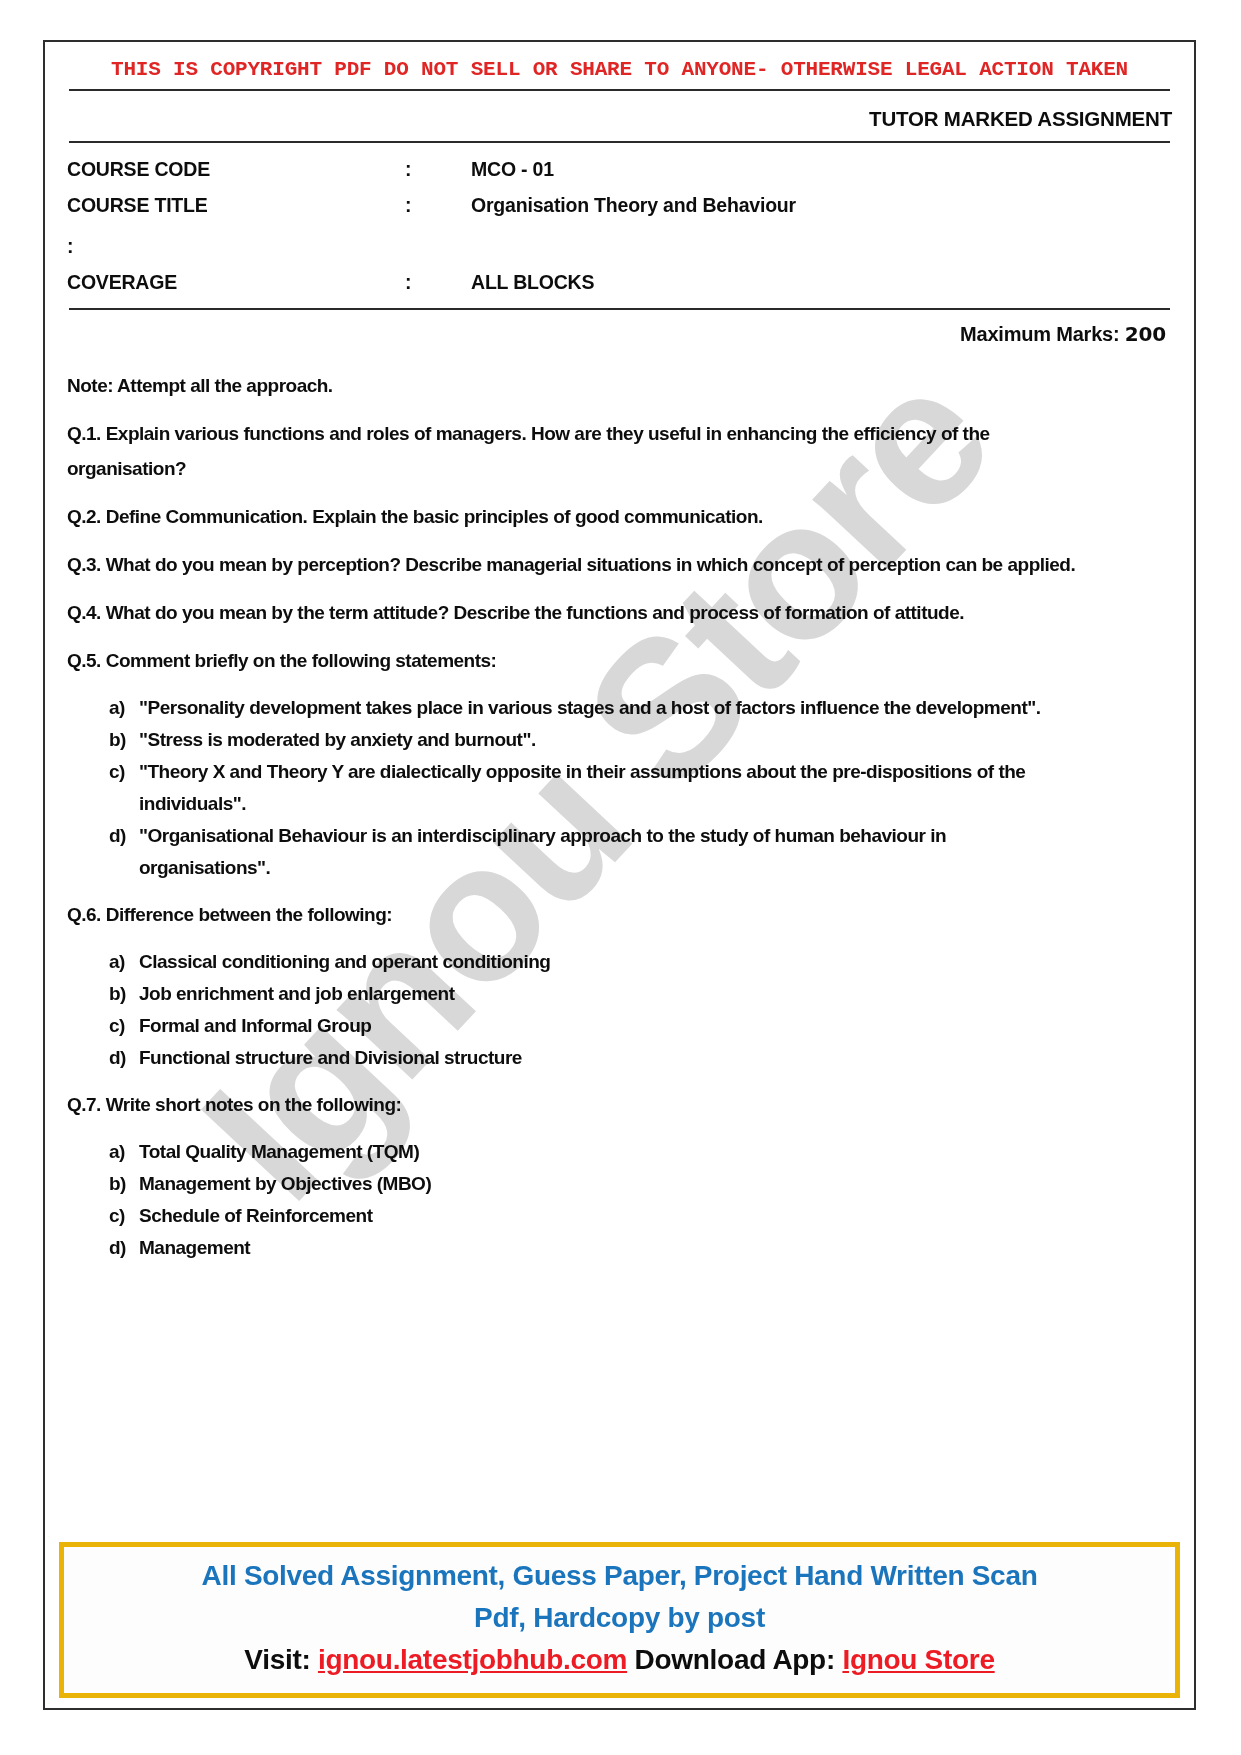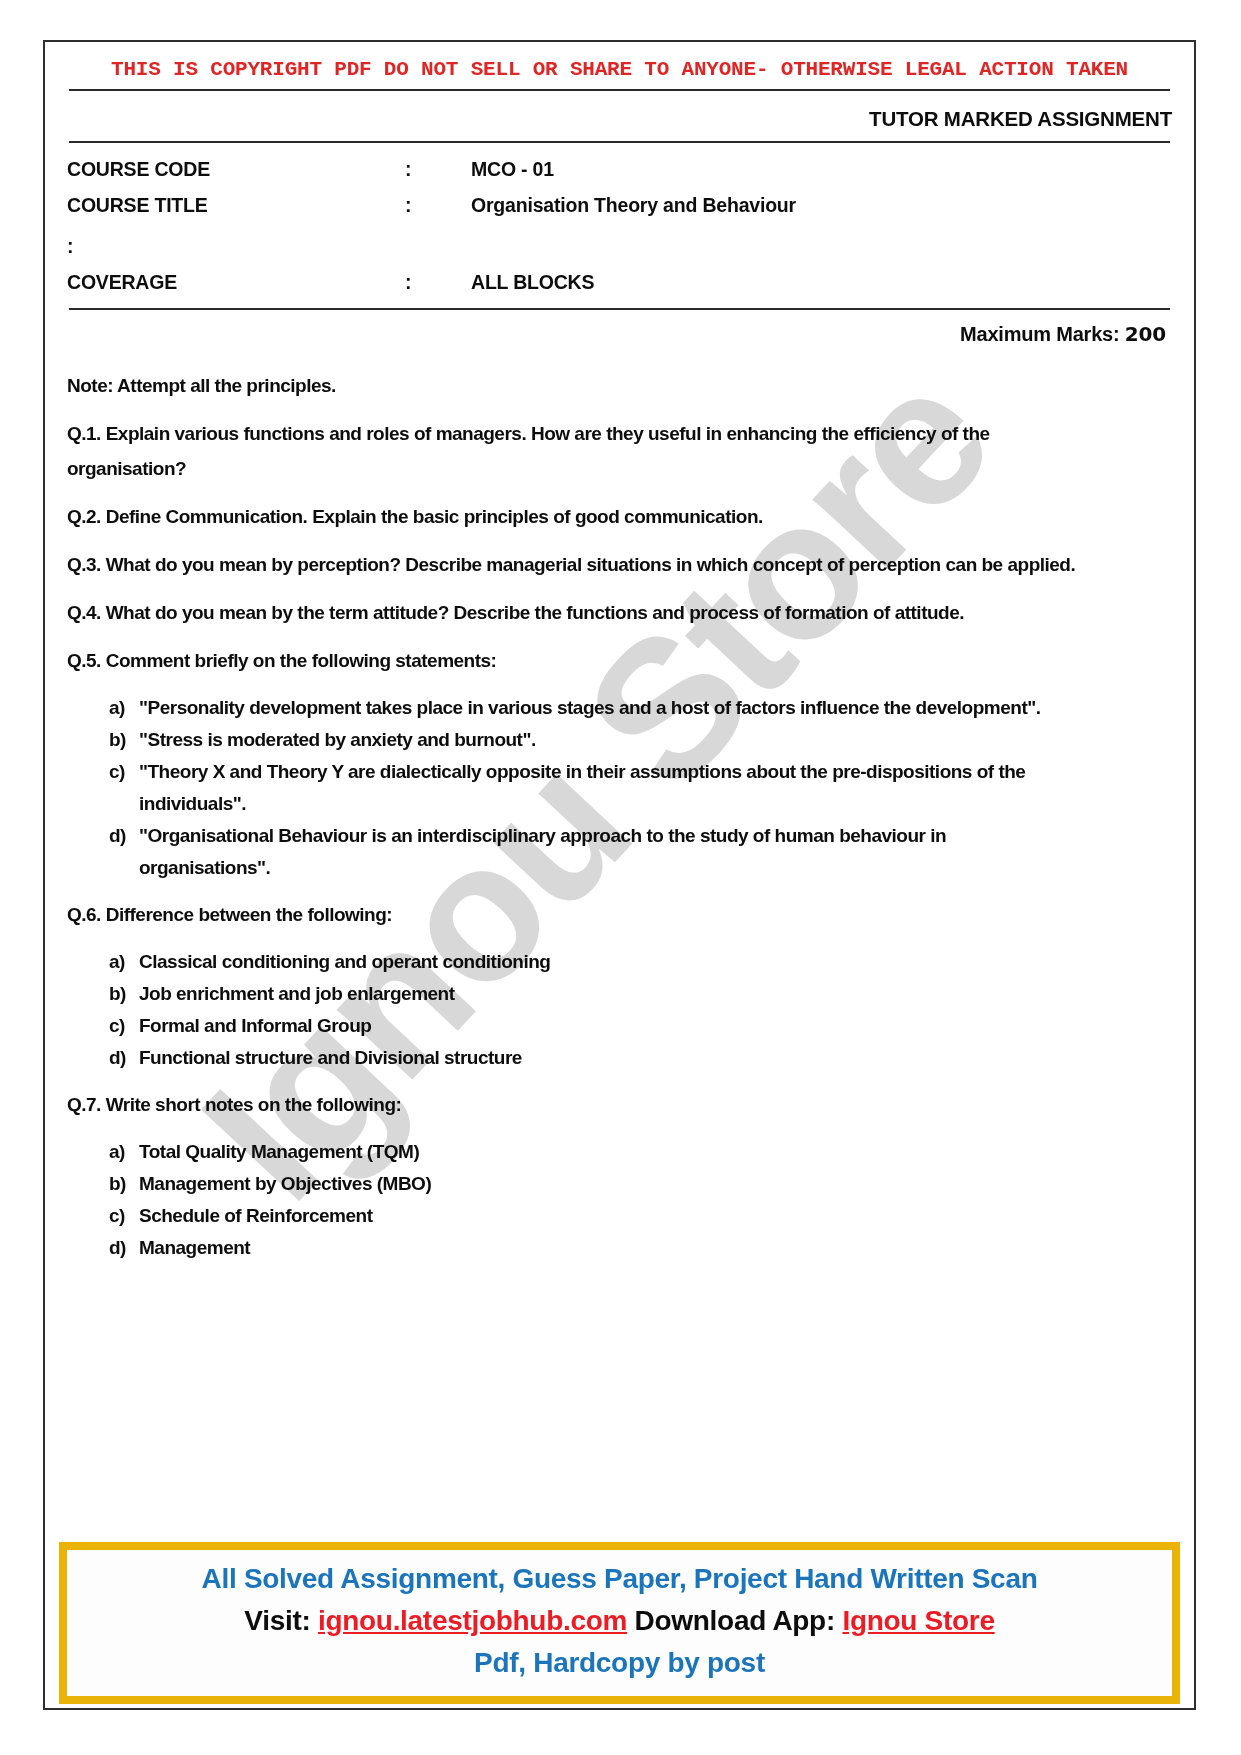--- a/index.html
+++ b/index.html
@@ -78,21 +78,21 @@
     margin:14px 0 0 42px;padding:0;
   }
   ul.sub li{
     display:flex;
     line-height:32px;
   }
   .li-p{flex:0 0 auto;width:30px;}
   .li-t{flex:1;}
   .footer-box{
     position:absolute;left:14px;right:14px;top:1500px;
-    border:8px solid #eab308;
+    border:5px solid #eab308;
     background:#fdfdfd;
     text-align:center;
     padding:8px 10px 12px 10px;
     z-index:2;
     box-sizing:border-box;
   }
   .footer-line{
     font-size:28px;font-weight:bold;
     line-height:42px;
     letter-spacing:-0.3px;
@@ -139,21 +139,21 @@
           <span>COVERAGE</span>
           <span>:</span>
           <span>ALL BLOCKS</span>
         </div>
       </div>
       <hr class="rule">
 
       <div class="marks"><span>Maximum Marks: </span><span class="alt-num">200</span></div>
 
       <div class="body-text">
-        <div class="note">Note: Attempt all the principles.</div>
+        <div class="note">Note: Attempt all the approach.</div>
 
         <div class="q">Q.1.  Explain various functions and roles of managers. How are they useful in enhancing the efficiency of the organisation?</div>
         <div class="q">Q.2. Define Communication. Explain the basic principles of good communication.</div>
         <div class="q">Q.3. What do you mean by perception? Describe managerial situations in which concept of perception can be applied.</div>
         <div class="q">Q.4. What do you mean by the term attitude? Describe the functions and process of formation of attitude.</div>
 
         <div class="q">Q.5. Comment briefly on the following statements:</div>
         <ul class="sub">
           <li>
               <span class="li-p">a)</span>
@@ -211,20 +211,20 @@
               <span class="li-p">d)</span>
               <span class="li-t">Management</span>
             </li>
         </ul>
       </div>
 
     </div>
 
     <div class="footer-box">
       <div class="footer-line blue">All Solved Assignment, Guess Paper, Project Hand Written Scan</div>
+      <div class="footer-line blue">Pdf, Hardcopy by post</div>
       <div class="footer-line footer-visit">
         <span>Visit: </span><span class="red-link">ignou.latestjobhub.com</span><span> Download App: </span><span class="red-link">Ignou Store</span>
       </div>
-      <div class="footer-line blue">Pdf, Hardcopy by post</div>
     </div>
 
   </div>
 </div>
 
 </body></html>

